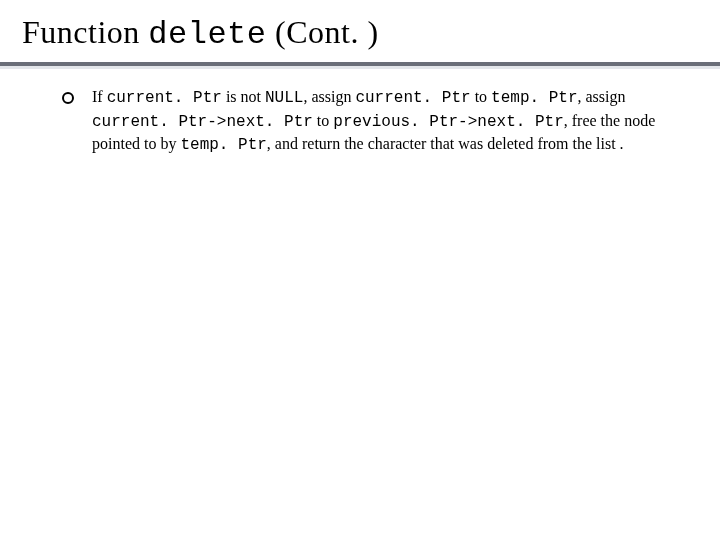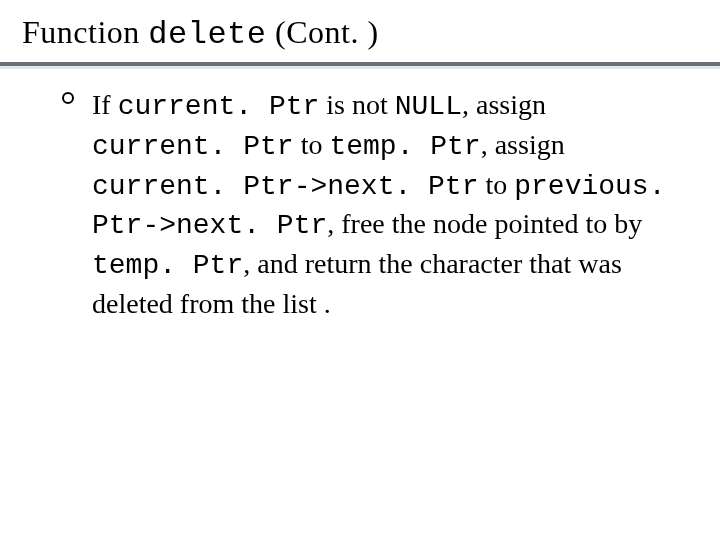--- a/index.html
+++ b/index.html
@@ -54,21 +54,21 @@
     right: 40px;
   }
   ul.bullets {
     list-style: none;
     margin: 0;
     padding: 0;
   }
   ul.bullets > li {
     position: relative;
     padding-left: 32px;
-    font-size: 28px;
+    font-size: 16px;
     line-height: 1.35;
     margin-bottom: 6px;
   }
   ul.bullets > li::before {
     content: "";
     position: absolute;
     left: 2px;
     top: 6px;
     width: 12px;
     height: 12px;

